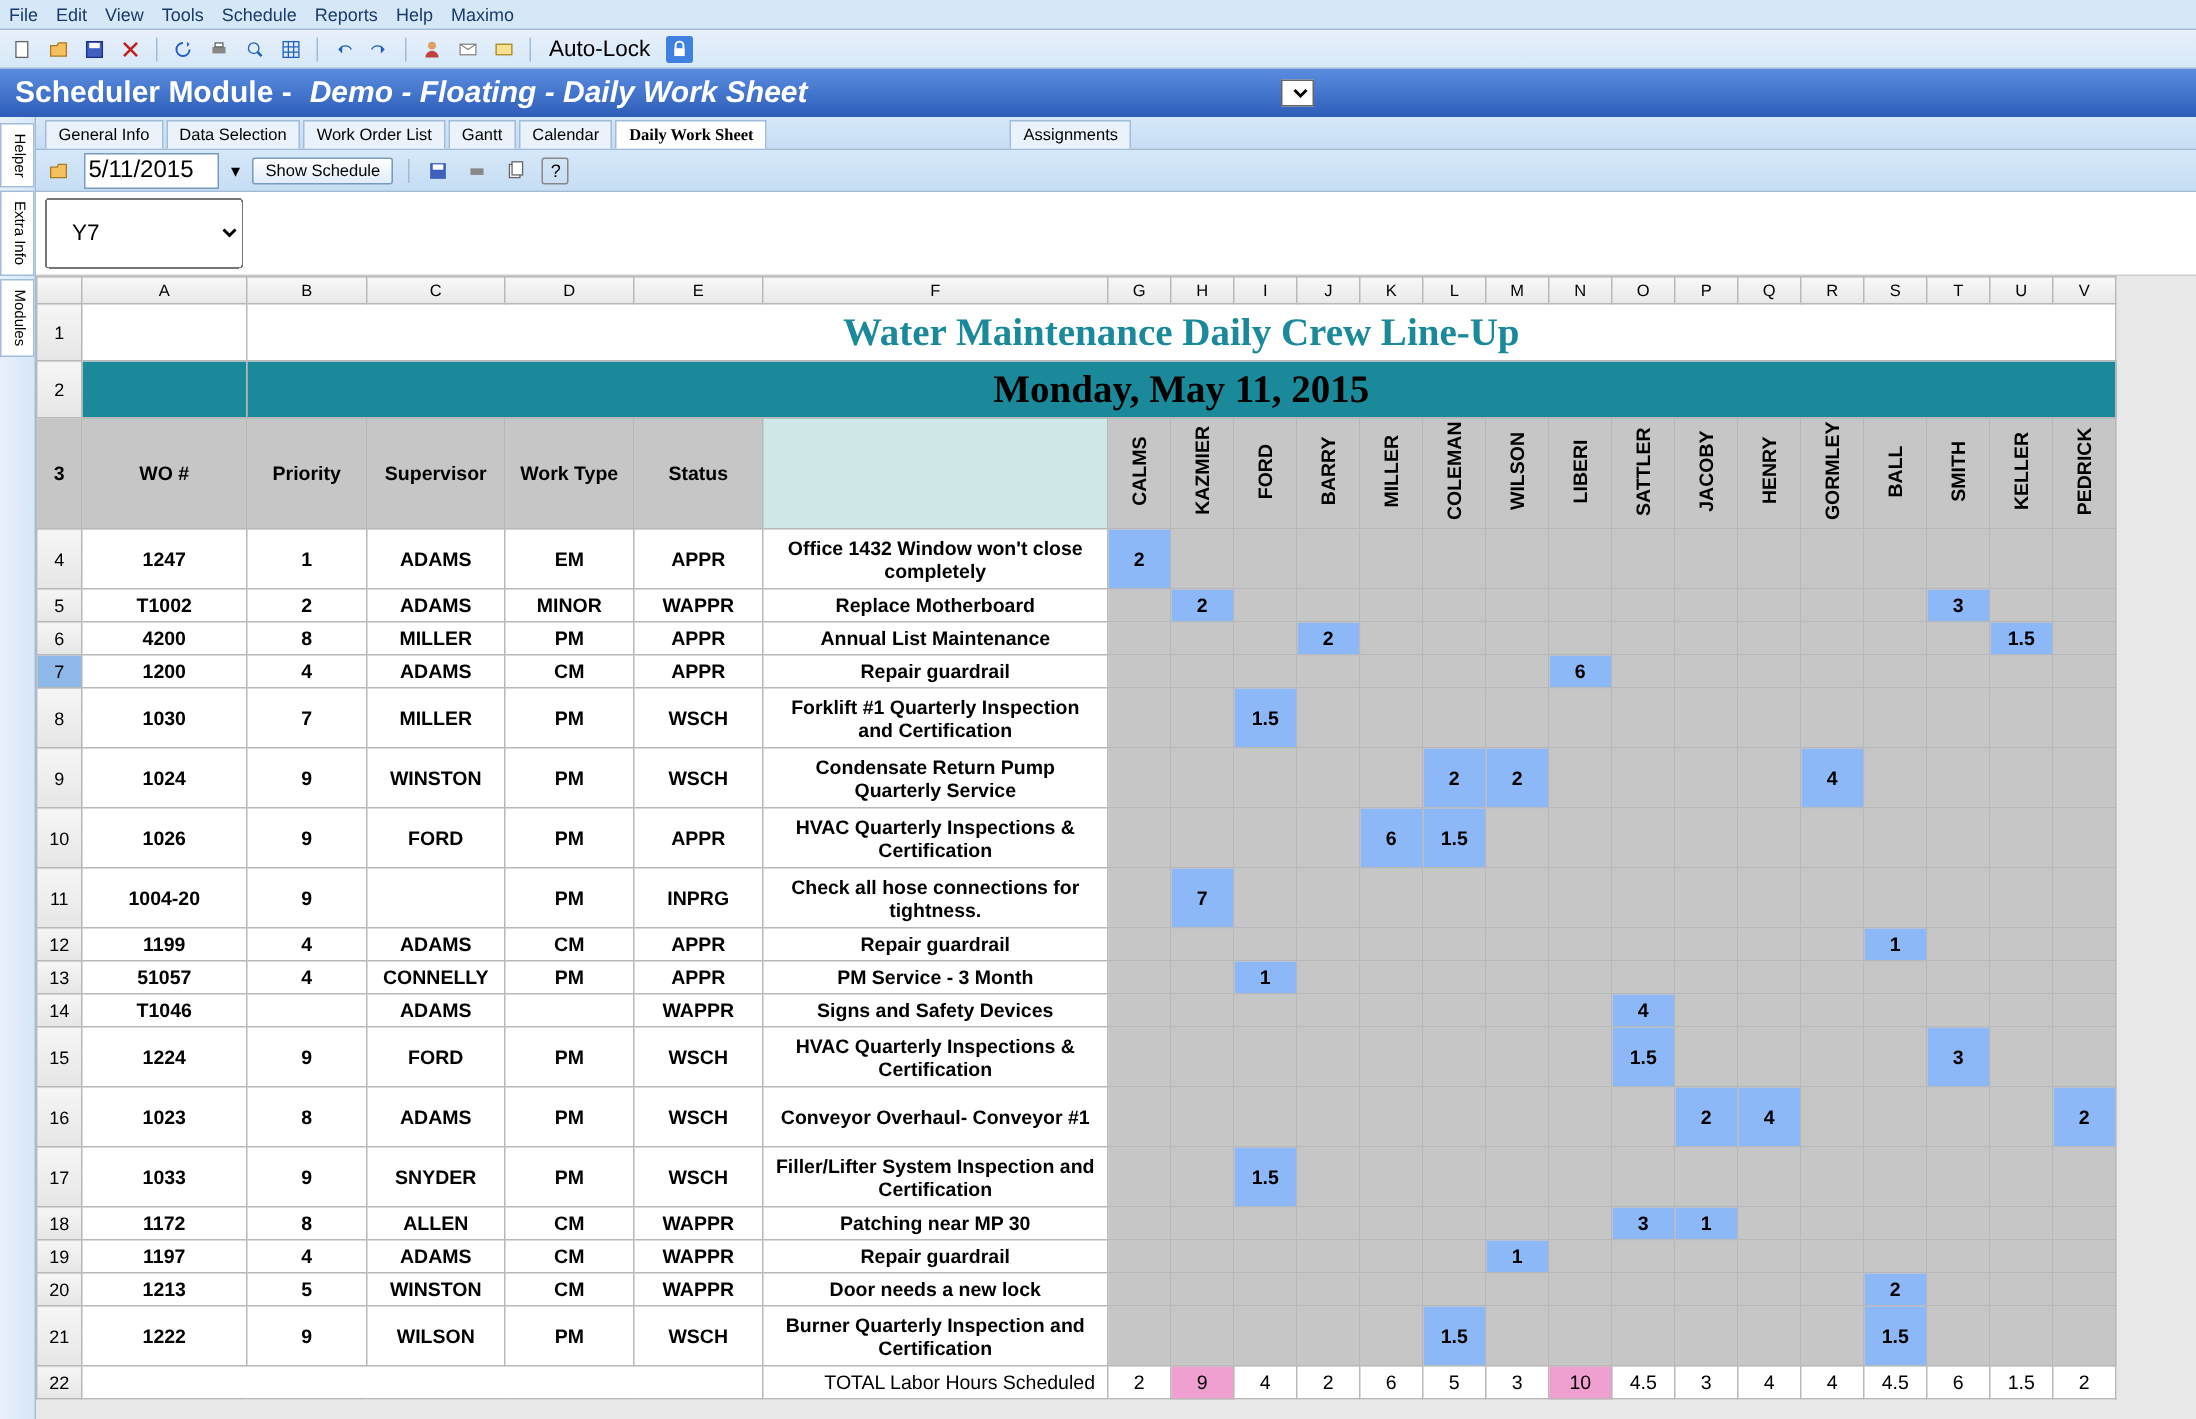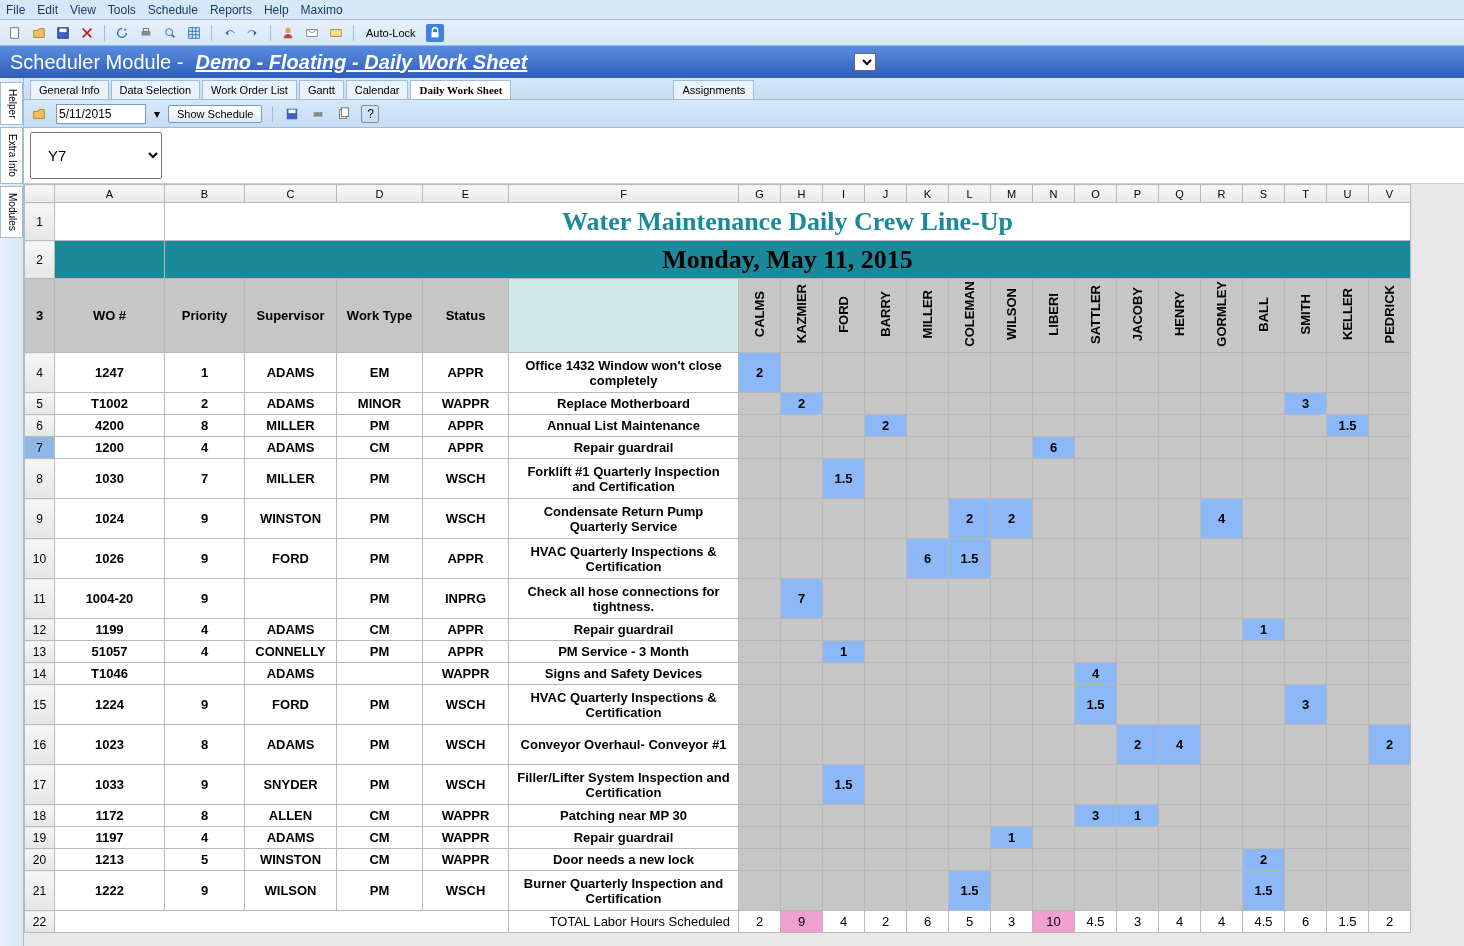--- a/index.html
+++ b/index.html
@@ -7,44 +7,44 @@
 
 
 .menubar { background: #d6e8f8; border-bottom: 1px solid #a0bcd8; padding: 2px 6px; display: flex; gap: 12px; height: 20px; align-items: center; }
 .menubar span { color: #183a6a; cursor: default; }
 
 
 .toolbar { background: linear-gradient(#e8f0fb,#d6e8f8); border-bottom: 1px solid #a0bcd8; padding: 4px 6px; display: flex; gap: 6px; align-items: center; height: 26px;}
 .tbtn { width: 18px; height: 18px; display: inline-flex; align-items: center; justify-content: center; border-radius: 2px; cursor: pointer; }
 .tbtn svg { width: 14px; height: 14px; }
 .sep { width: 1px; height: 16px; background: #a0bcd8; margin: 0 2px;}
-.autolock { font-size: 11px; padding: 2px 4px; }
+.autolock { font-size: 15px; padding: 2px 4px; }
 
 
 .titleband { background: linear-gradient(#5a8de0,#2e5db8); color: #fff; padding: 4px 10px; font-family: Georgia, serif; font-size: 20px; display: flex; align-items: center; gap: 12px; height: 32px; }
-.titleband .mod { font-weight: normal; }
-.titleband .name { font-style: italic; font-weight: bold; text-decoration: underline; }
+.titleband .mod { font-weight: bold; }
+.titleband .name { font-style: italic; font-weight: bold; }
 .titleband select { margin-left: auto; margin-right: 40%; font-size: 11px; height: 18px; width: 22px; background:#fff; border:1px solid #666;}
 
 
 .sidetabs { position: absolute; left: 0; top: 78px; bottom: 0; width: 24px; background: linear-gradient(90deg,#e8f0fb,#d6e8f8); border-right: 1px solid #a0bcd8; font-size: 10px; display:flex; flex-direction:column; padding-top:4px;}
 .sidetab { writing-mode: vertical-rl; text-orientation: mixed; padding: 6px 4px; background:#fff; border:1px solid #a0bcd8; margin-bottom:2px; text-align:center; }
 
 
 .main { position:absolute; left:24px; right:0; top:78px; bottom:0; display:flex; flex-direction:column;}
 
 
 .tabstrip { background: linear-gradient(#d6e8f8,#c6ddf4); display:flex; gap:0; padding: 0 6px; height: 22px; align-items:flex-end; border-bottom:1px solid #a0bcd8;}
 .tab { padding: 3px 8px; font-size: 11px; background:#eaf2fc; border:1px solid #a0bcd8; border-bottom:none; margin-right:2px; cursor:pointer; }
 .tab.active { background:#fff; font-weight:bold;font-family:Liberation Serif, serif; }
 .tab.far { margin-left: 160px; }
 
 
 .subbar { background: linear-gradient(#d6e8f8,#c6ddf4); display:flex; align-items:center; gap:8px; padding: 4px 6px; height: 28px; border-bottom:1px solid #a0bcd8;}
-.dateinp { width: 90px; font-size:12px; padding:2px; border:1px solid #7a9bc0; background:#fff;}
+.dateinp { width: 90px; font-size:16px; padding:2px; border:1px solid #7a9bc0; background:#fff;}
 .btn { background: linear-gradient(#fff,#e0ecf8); border:1px solid #7a9bc0; padding:2px 8px; font-size:11px; cursor:pointer; border-radius:2px;}
 
 
 .cellref { background:#fff; display:flex; gap:4px; padding:4px 6px; border-bottom:1px solid #ccc; align-items:center;}
 .cellref select { width:132px; font-size:15px; padding:13px;}
 
 
 .gridwrap { flex:1; overflow:auto; background:#e8e8e8; }
 table.grid { border-collapse: collapse; background:#fff;}
 .grid th, .grid td { border:1px solid #b8b8b8; font-size:12px; }

